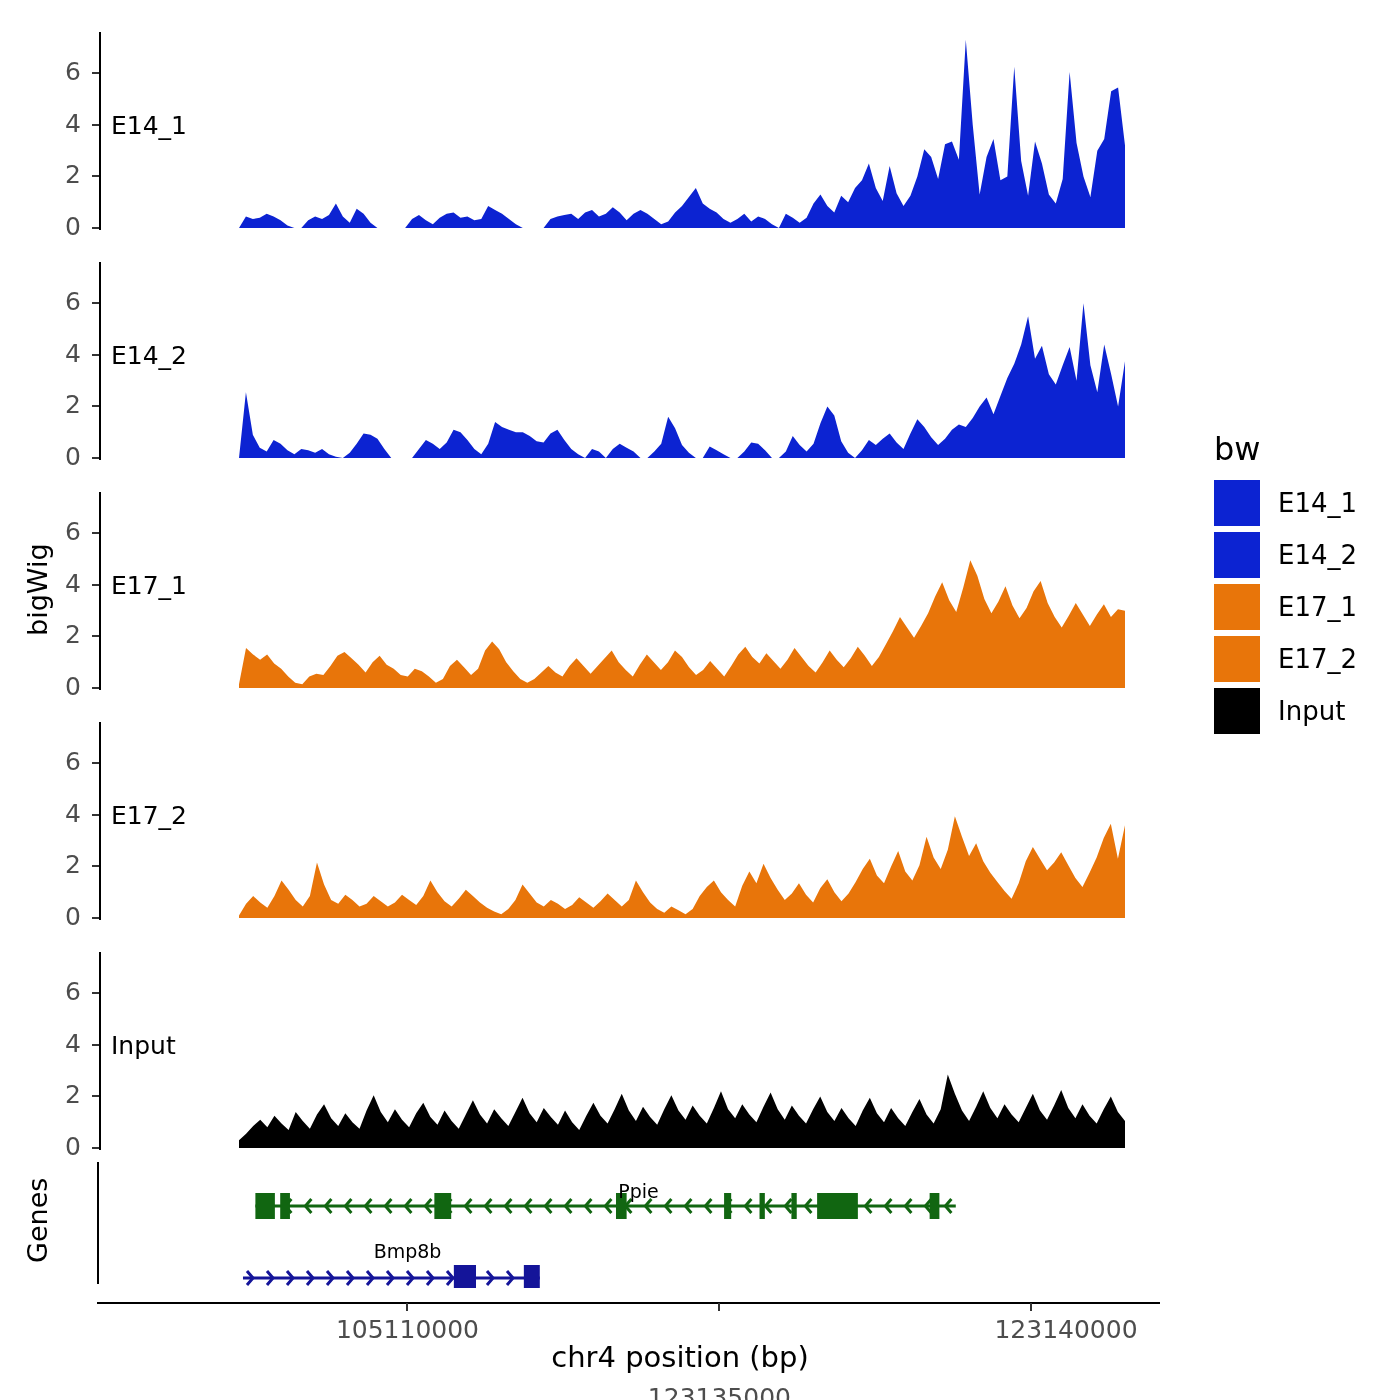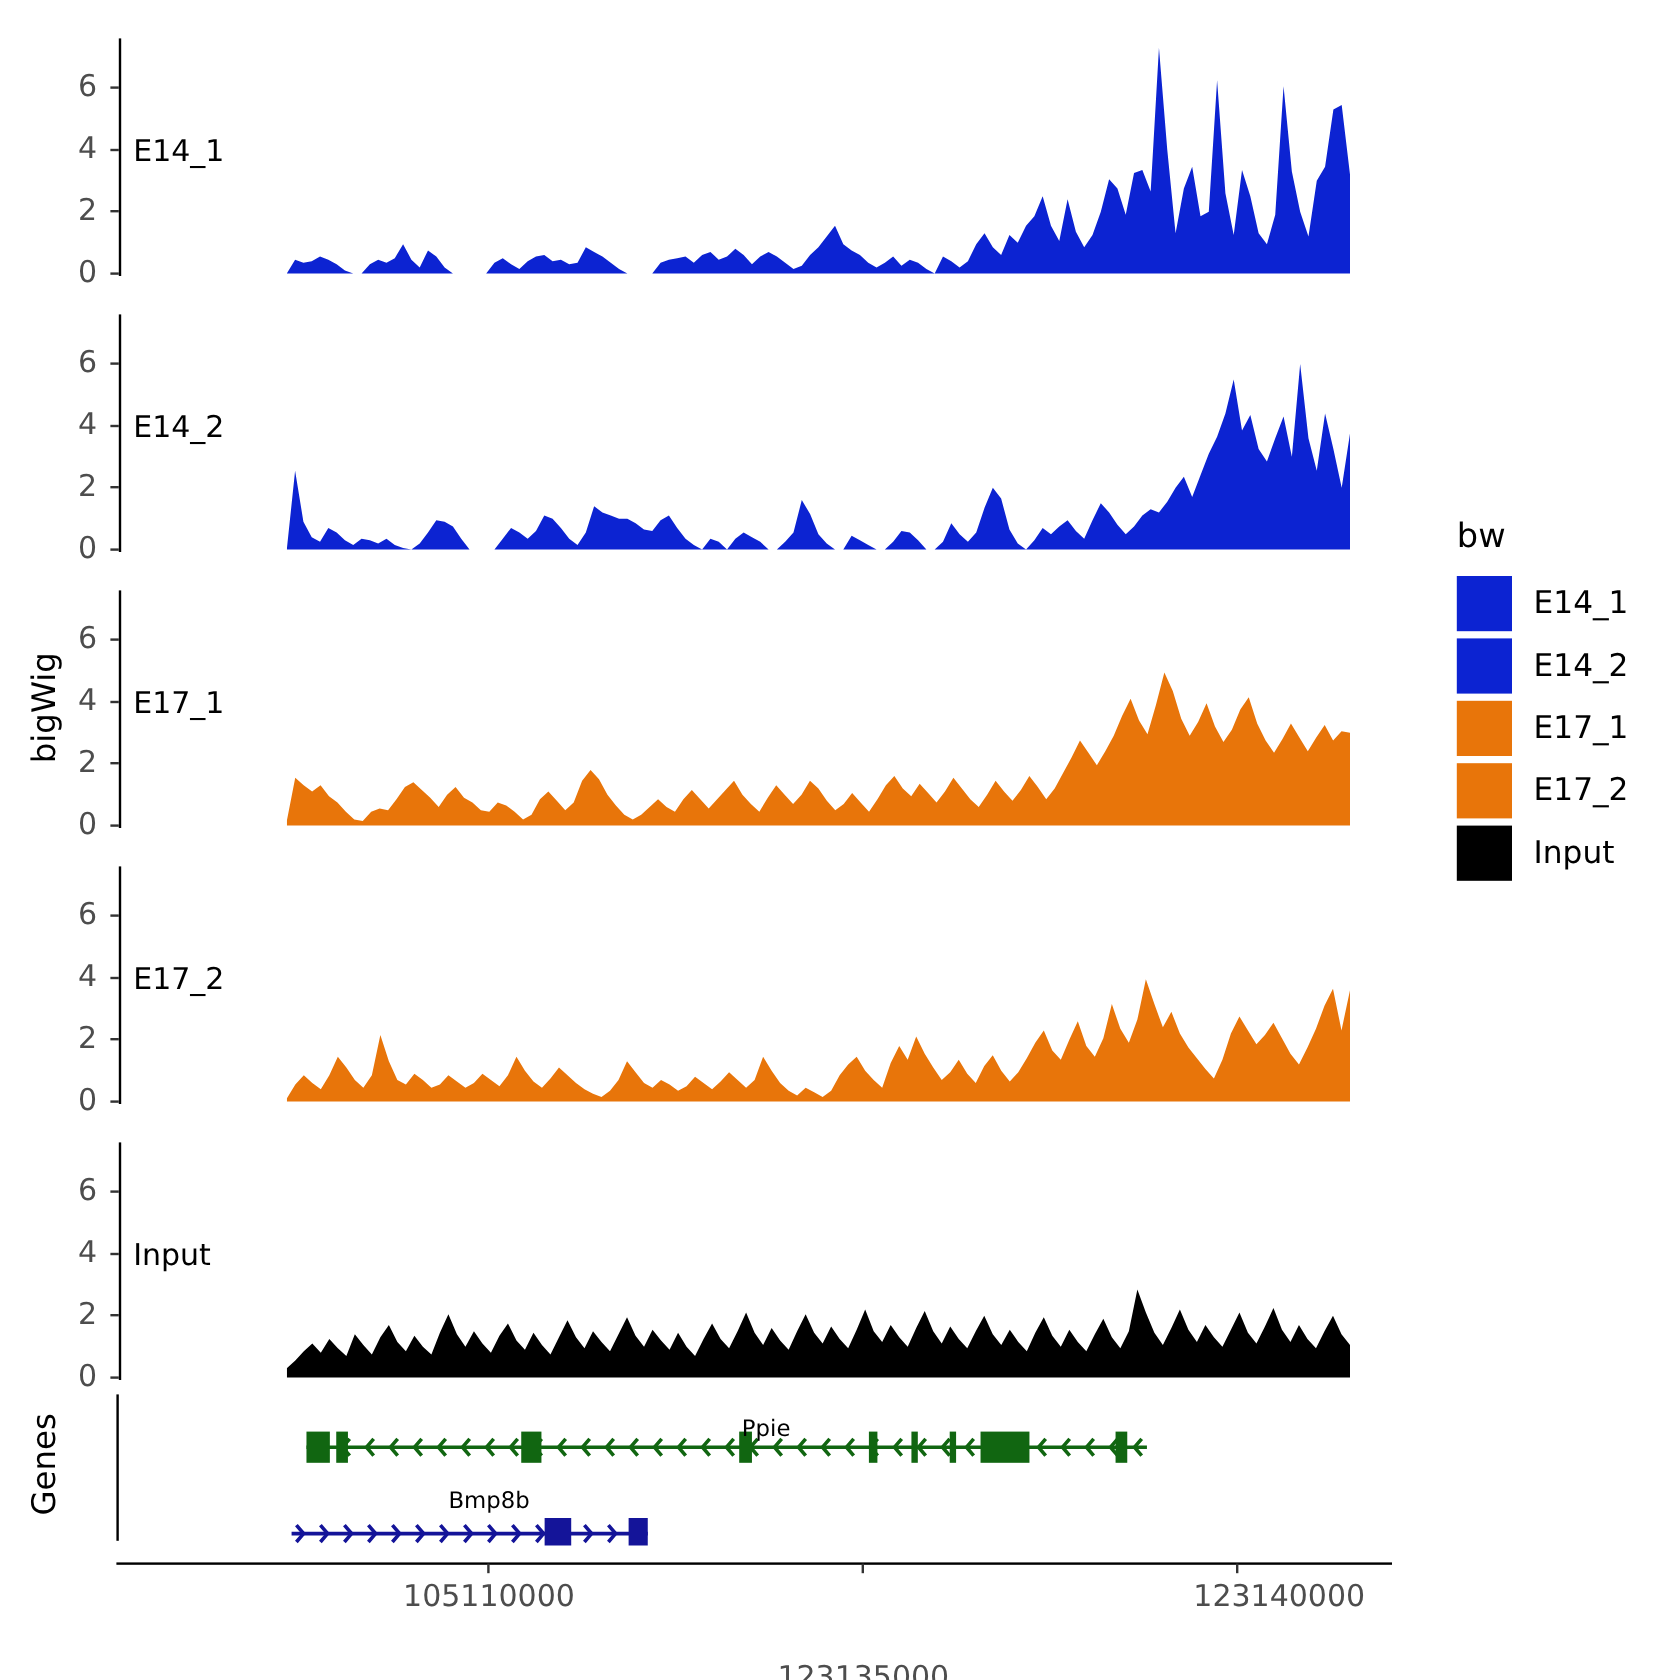--- a/index.html
+++ b/index.html
@@ -18,21 +18,21 @@
   .tick{position:absolute;background:#333;height:2px;width:7px;}
   .ticklabel{position:absolute;font-size:25px;color:#4d4d4d;text-align:right;width:40px;}
   .stripname{position:absolute;font-size:25px;color:#000;white-space:nowrap;}
 
   .xaxis{position:absolute;background:#000;height:2px;}
   .xtick{position:absolute;background:#333;width:2px;height:8px;}
   .xticklabel{position:absolute;font-size:25px;color:#4d4d4d;text-align:center;width:220px;}
   .xtitle{position:absolute;font-size:29px;color:#000;text-align:center;width:1000px;}
 
   .legend{position:absolute;}
-  .legend-title{position:absolute;font-size:28px;color:#000;}
+  .legend-title{position:absolute;font-size:32px;color:#000;}
   .legend-row{position:absolute;display:flex;align-items:center;}
   .legend-swatch{width:46px;height:46px;display:block;}
   .legend-label{font-size:26px;color:#000;margin-left:18px;white-space:nowrap;}
 
   .genename{position:absolute;font-size:19px;color:#000;white-space:nowrap;}
 </style>
 </head>
 <body>
 
 <div id="root">
@@ -195,20 +195,21 @@
 
   <div class="xaxis" style="left:97px;top:1302px;width:1063px;"></div>
   <div id="xticks">
       <div class="xtick" style="left: 406.465px; top: 1303px;"></div>
       <div class="xticklabel" style="left: 297.465px; top: 1315px;">105110000</div>
       <div class="xtick" style="left: 718.437px; top: 1303px;"></div>
       <div class="xticklabel" style="left: 609.437px; top: 1383px;">123135000</div>
       <div class="xtick" style="left: 1030.41px; top: 1303px;"></div>
       <div class="xticklabel" style="left: 956px; top: 1315px;">123140000</div>
     </div>
+  <div class="xtitle" style="left:180px;top:1340px;">chr4 position (bp)</div>
 
   <div class="legend" style="left:1210px;top:430px;width:190px;height:300px;">
     <div class="legend-title" style="left:4px;top:0px;">bw</div>
     <div id="legend-rows">
         <div class="legend-row" style="left: 4px; top: 50px;">
           <span class="legend-swatch" style="background: rgb(12, 35, 210);"></span>
           <span class="legend-label">E14_1</span>
         </div>
         <div class="legend-row" style="left: 4px; top: 102px;">
           <span class="legend-swatch" style="background: rgb(12, 35, 210);"></span>

